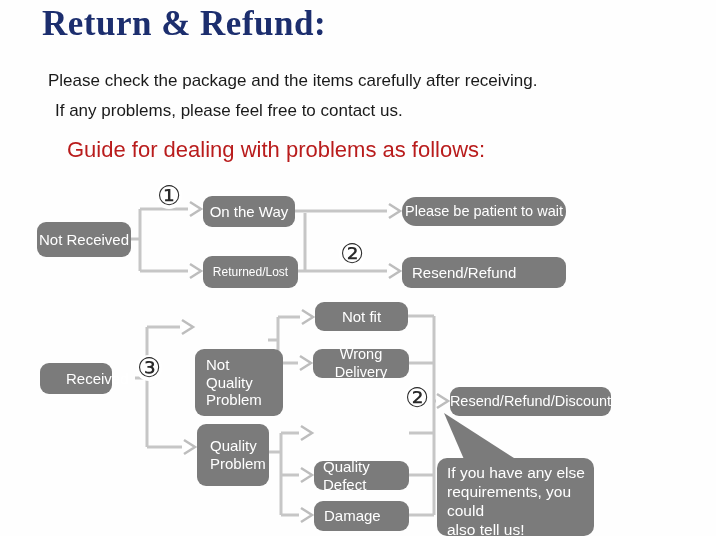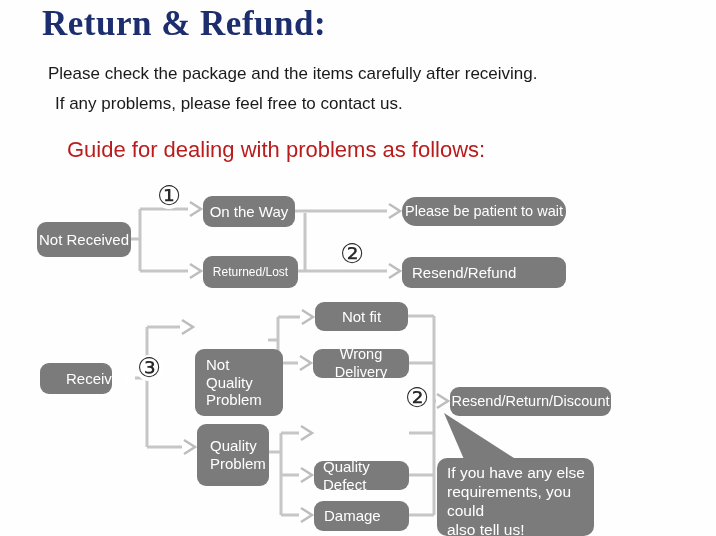--- a/index.html
+++ b/index.html
@@ -5,21 +5,21 @@
   html,body{margin:0;padding:0;background:#ffffff;}
   .stage{
     position:relative;width:716px;height:536px;background:#fefefe;
     font-family:"Liberation Sans",sans-serif;overflow:hidden;
   }
   .title{
     position:absolute;left:42px;top:4px;
     font-family:"Liberation Serif",serif;font-weight:bold;
     font-size:35px;color:#1c2e6e;letter-spacing:.5px;white-space:nowrap;
   }
-  .sub{position:absolute;color:#1a1a1a;font-size:17px;white-space:nowrap;}
+  .sub{position:absolute;color:#1a1a1a;font-size:17px;white-space:nowrap;margin-top:7px;}
   .sub1{left:48px;top:64px;}
   .sub2{left:55px;top:94px;}
   .guide{position:absolute;left:34px;top:137px;font-size:22px;color:#b91c1c;white-space:nowrap;margin-left:33px;}
   .connectors{position:absolute;left:0;top:0;width:716px;height:536px;}
   .pipe{stroke:#c6c6c6;stroke-width:3;fill:none;}
   .chev{fill:#ffffff;stroke:#bdbdbd;stroke-width:2.5;stroke-linejoin:miter;}
   .tail{fill:#7b7b7b;}
   .node{
     position:absolute;background:#7b7b7b;color:#ffffff;border-radius:9px;
     font-size:15px;line-height:1.18;white-space:pre-line;
@@ -91,19 +91,19 @@
   <div class="node alignleft" style="left:40px;top:363px;width:72px;height:31px;padding-left:26px;">Received</div>
   <div class="node alignleft" style="left:195px;top:304px;width:88px;height:67px;padding-left:11px;margin-top:45px;">Not
 Quality
 Problem</div>
   <div class="node" style="left:315px;top:302px;width:93px;height:29px;">Not fit</div>
   <div class="node" style="left:313px;top:349px;width:96px;height:29px;font-size:14.5px;">Wrong Delivery</div>
   <div class="node alignleft" style="left:197px;top:424px;width:72px;height:62px;padding-left:13px;">Quality
 Problem</div>
   <div class="node alignleft" style="left:314px;top:461px;width:95px;height:29px;padding-left:9px;">Quality Defect</div>
   <div class="node alignleft" style="left:314px;top:501px;width:95px;height:30px;padding-left:10px;">Damage</div>
-  <div class="node" style="left:450px;top:387px;width:161px;height:29px;font-size:14.5px;">Resend/Return/Discount</div>
+  <div class="node" style="left:450px;top:387px;width:161px;height:29px;font-size:14.5px;">Resend/Refund/Discount</div>
 
   <div class="bubble">If you have any else
 requirements, you could
 also tell us!</div>
 
 </div>
 
 </body></html>

